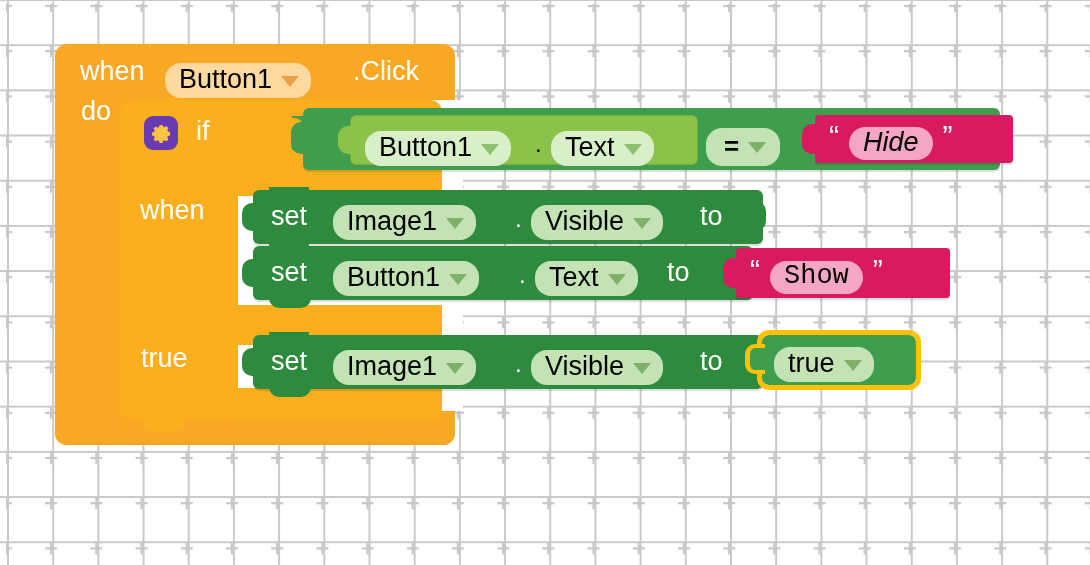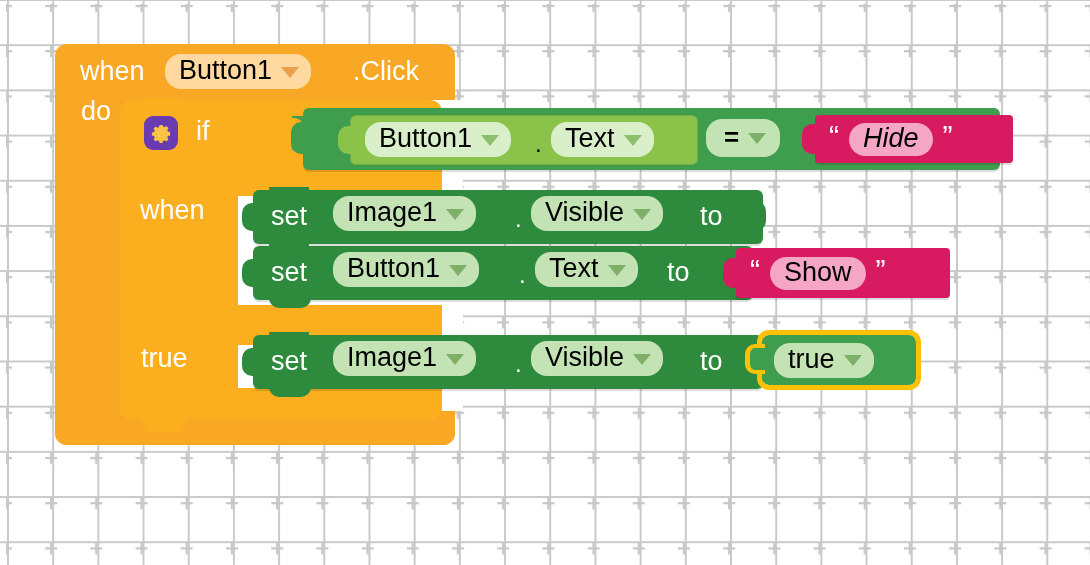--- a/index.html
+++ b/index.html
@@ -25,21 +25,21 @@
   .lbl{
     font-size:27px;color:#ffffff;line-height:1;
     white-space:nowrap;user-select:none;
   }
   .lbl-dark{color:#000000;}
 
   
   .field{
     display:inline-flex;align-items:center;gap:9px;
     border-radius:16px;padding:3px 12px 5px 14px;
-    font-size:27px;line-height:1;white-space:nowrap;color:#000;
+    font-size:27px;line-height:1;white-space:nowrap;color:#000;margin-top:9px;
   }
   .field .caret{
     width:0;height:0;border-left:9px solid transparent;
     border-right:9px solid transparent;border-top:11px solid rgba(0,0,0,.28);
     margin-top:3px;
   }
   .field-orange{background:#ffd9a0;}
   .field-orange .caret{border-top-color:#e8a14a;}
   .field-green{background:#c3e3b5;}
   .field-green .caret{border-top-color:#7fb06a;}
@@ -234,21 +234,21 @@
       <span>Text</span>
       <i class="caret"></i>
     </div>
     <div class="abs lbl" style="left:414px;top:13px;">to</div>
     <div class="abs" style="left:463px;top:11px;width:16px;height:30px;background:#2e8b3d;border-radius:0 10px 10px 0;"></div>
   </div>
 
   <div class="txt-blk" style="left:736px;top:248px;width:186px;height:50px;">
     <div class="abs" style="left:-13px;top:10px;width:16px;height:30px;background:#d81b60;border-radius:10px 0 0 10px;"></div>
     <span class="quote">“</span>
-    <span class="field field-pink" style="padding:2px 14px 4px 14px;">
+    <span class="field field-pink" style="padding:2px 14px 4px 14px;font-family:Liberation Mono, monospace;">
       <span>Show</span>
     </span>
     <span class="quote">”</span>
   </div>
 
   <div class="setblk" style="left:253px;top:335px;width:510px;height:54px;">
     <div class="abs" style="left:-11px;top:13px;width:14px;height:28px;background:#2e8b3d;border-radius:10px 0 0 10px;"></div>
     <div class="abs" style="left:16px;top:-3px;width:40px;height:11px;background:#2e8b3d;border-radius:0 0 9px 9px;"></div>
     <div class="abs" style="left:16px;top:50px;width:42px;height:12px;background:#2e8b3d;border-radius:0 0 10px 10px;"></div>
     <div class="abs lbl" style="left:18px;top:13px;">set</div>

